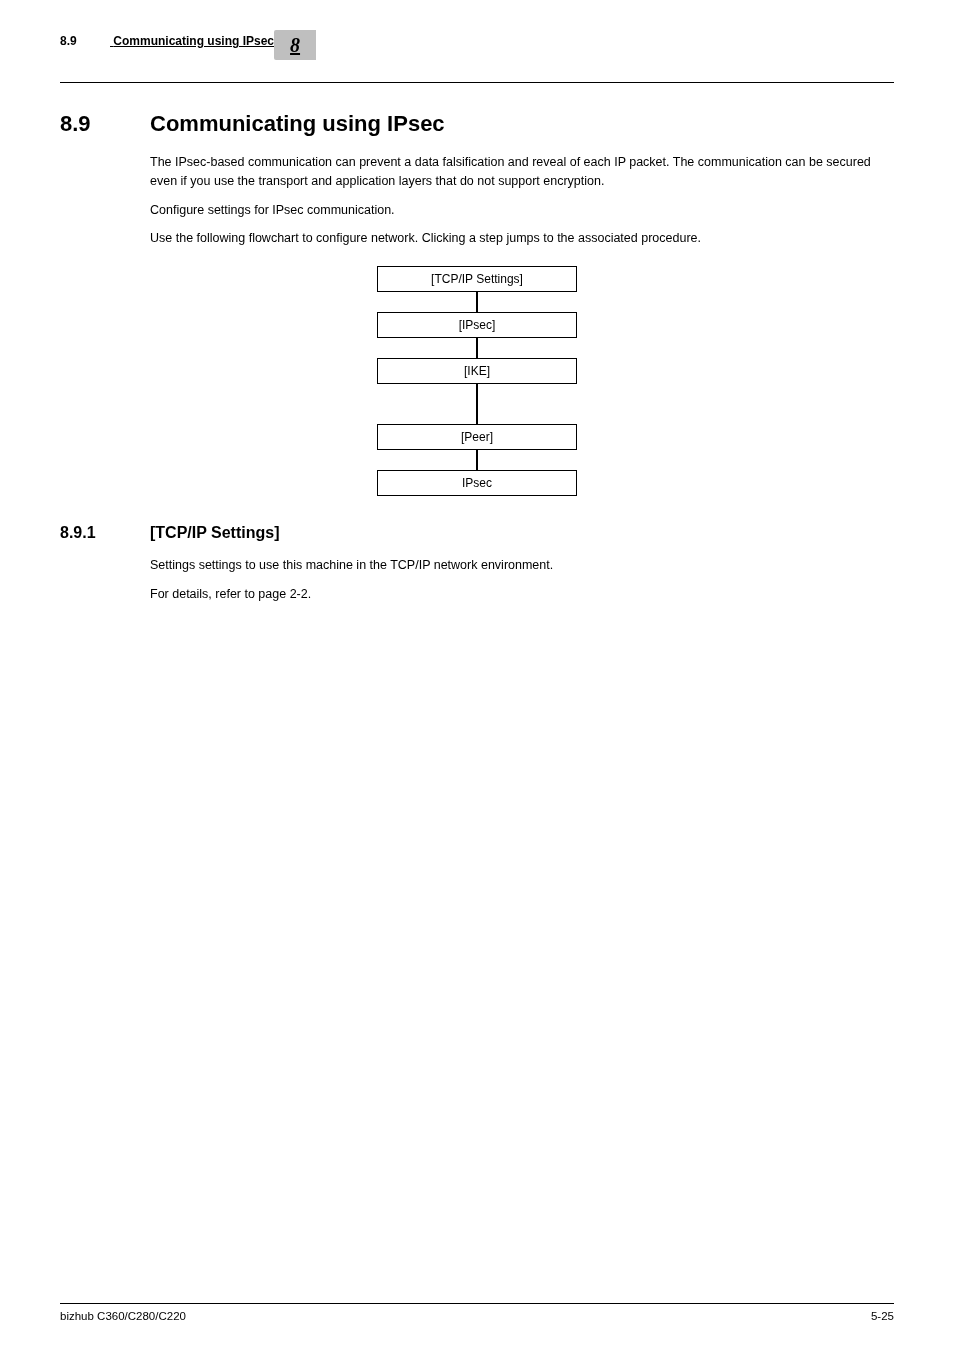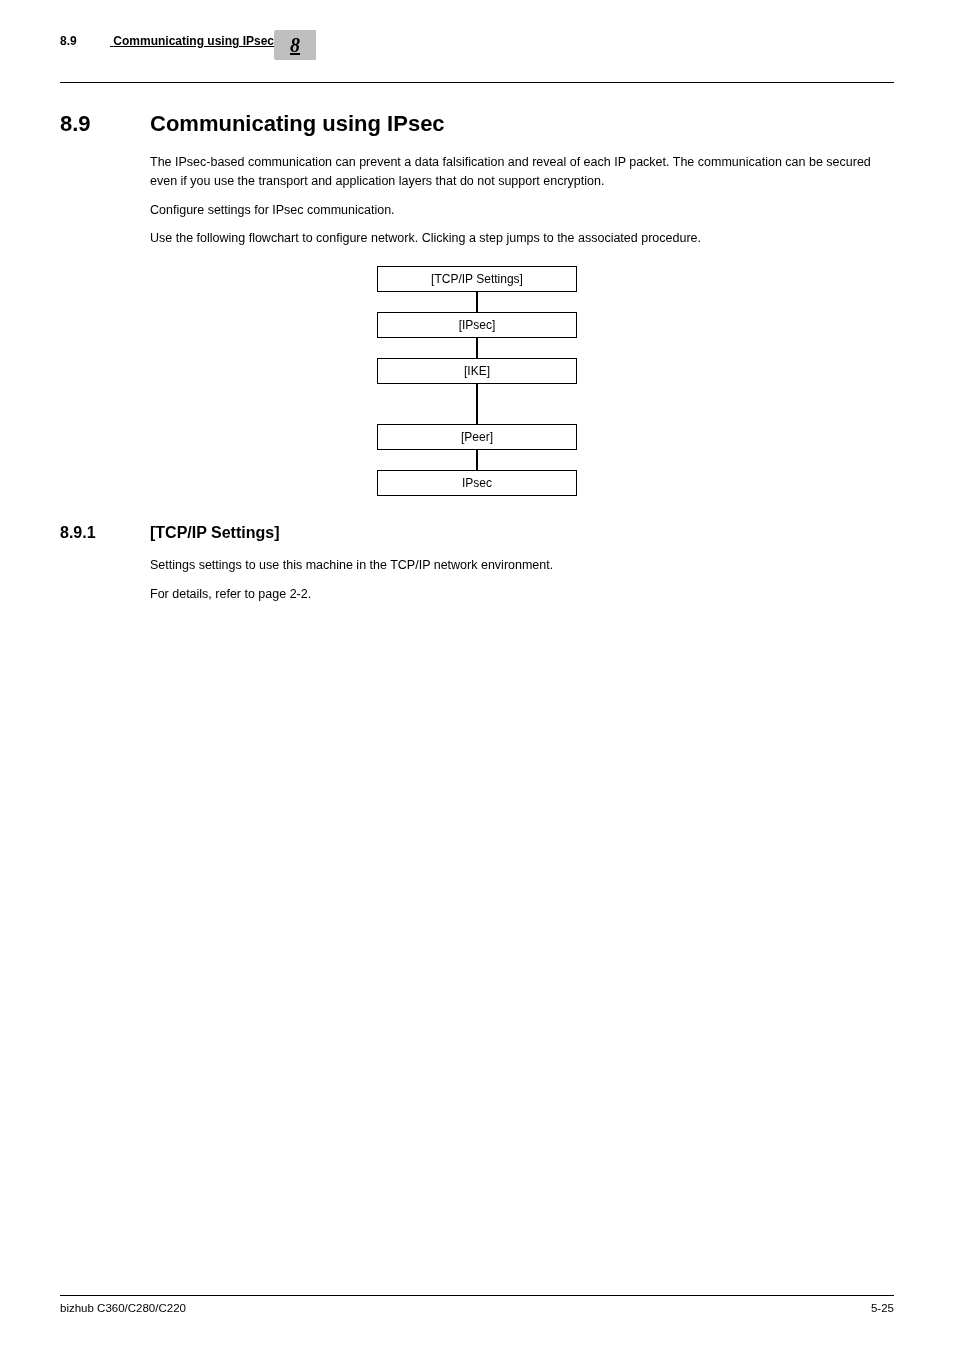--- a/index.html
+++ b/index.html
@@ -104,21 +104,21 @@
     font-weight: bold;
     width: 90px;
     flex-shrink: 0;
   }
   .h-subsection .title {
     font-size: 16px;
     font-weight: bold;
   }
   .footer {
     position: absolute;
-    bottom: 36px;
+    bottom: 28px;
     left: 60px;
     right: 60px;
   }
   .footer-rule {
     border: none;
     border-top: 1px solid #000;
     margin-bottom: 6px;
   }
   .footer-row {
     display: flex;

